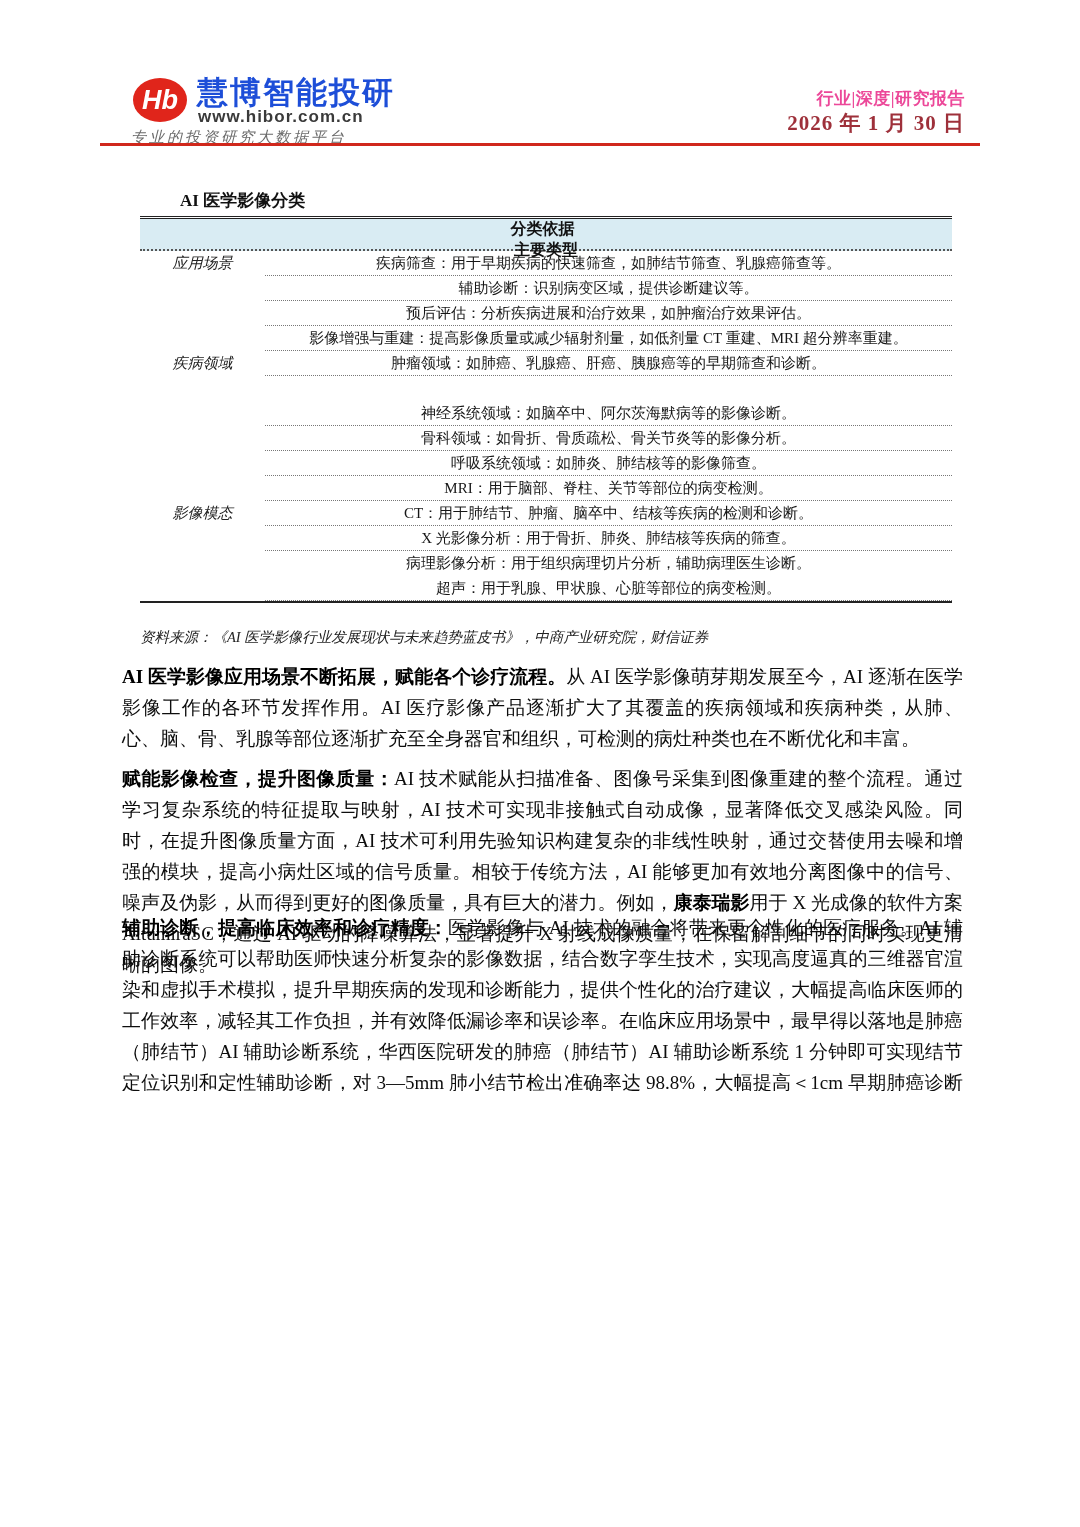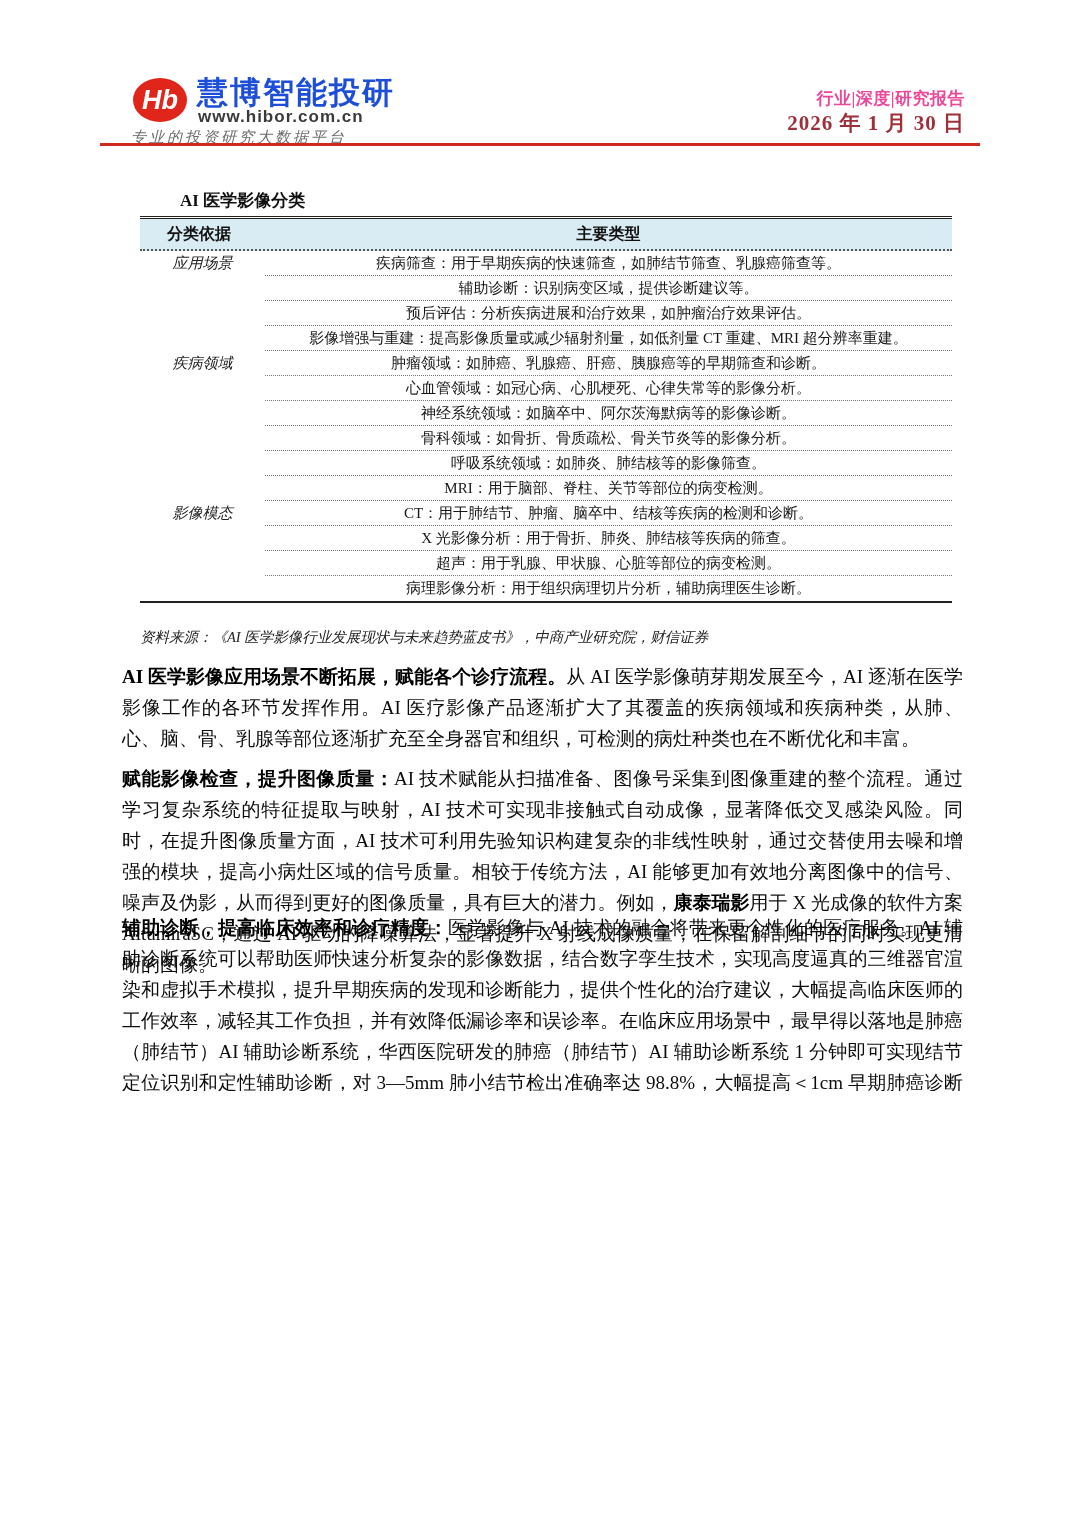--- a/index.html
+++ b/index.html
@@ -42,21 +42,21 @@
   }
   .header-rule { position:absolute; left:100px; top:127px; width:880px; height:3px; background:#d0281c; }
   
   .table-title { position:absolute; left:180px; top:173px; font-weight:bold; font-size:17px; white-space:nowrap; }
   .tbl {
     position:absolute; left:140px; top:200px; width:812px;
     border-top:3px double #222; border-bottom:2px solid #222; box-sizing:border-box;
   }
   .thead {
     display:flex; align-items:center; height:30px; background:#d9ecf3;
-    border-bottom:2px dotted #555; font-weight:bold; font-size:16px;
+    border-bottom:2px dotted #555; font-weight:bold; font-size:16px;flex-direction:column;
   }
   .th-left { width:125px; padding-left:27px; box-sizing:border-box; }
   .th-right { flex:1; text-align:center; }
   .trow { display:flex; height:25px; }
   .tc-left {
     width:125px; text-align:center; font-style:italic; font-size:15px;
     line-height:25px; color:#222;
   }
   .tc-right {
     flex:1; text-align:center; font-size:15px; line-height:24px;
@@ -120,21 +120,20 @@
       <div class="tc-left"></div>
       <div class="tc-right">影像增强与重建：提高影像质量或减少辐射剂量，如低剂量 CT 重建、MRI 超分辨率重建。</div>
     </div>
 
     <div class="trow">
       <div class="tc-left">疾病领域</div>
       <div class="tc-right">肿瘤领域：如肺癌、乳腺癌、肝癌、胰腺癌等的早期筛查和诊断。</div>
     </div>
     <div class="trow">
       <div class="tc-left"></div>
-      <div class="tc-right">心血管领域：如冠心病、心肌梗死、心律失常等的影像分析。</div>
     </div>
     <div class="trow">
       <div class="tc-left"></div>
       <div class="tc-right">神经系统领域：如脑卒中、阿尔茨海默病等的影像诊断。</div>
     </div>
     <div class="trow">
       <div class="tc-left"></div>
       <div class="tc-right">骨科领域：如骨折、骨质疏松、骨关节炎等的影像分析。</div>
     </div>
     <div class="trow">
@@ -147,27 +146,27 @@
       <div class="tc-right">MRI：用于脑部、脊柱、关节等部位的病变检测。</div>
     </div>
     <div class="trow">
       <div class="tc-left">影像模态</div>
       <div class="tc-right">CT：用于肺结节、肿瘤、脑卒中、结核等疾病的检测和诊断。</div>
     </div>
     <div class="trow">
       <div class="tc-left"></div>
       <div class="tc-right">X 光影像分析：用于骨折、肺炎、肺结核等疾病的筛查。</div>
     </div>
+    <div class="trow last">
+      <div class="tc-left"></div>
+      <div class="tc-right">病理影像分析：用于组织病理切片分析，辅助病理医生诊断。</div>
+    </div>
     <div class="trow">
       <div class="tc-left"></div>
       <div class="tc-right">超声：用于乳腺、甲状腺、心脏等部位的病变检测。</div>
-    </div>
-    <div class="trow last">
-      <div class="tc-left"></div>
-      <div class="tc-right">病理影像分析：用于组织病理切片分析，辅助病理医生诊断。</div>
     </div>
   </div>
 
   <div class="source">资料来源：《AI 医学影像行业发展现状与未来趋势蓝皮书》，中商产业研究院，财信证券</div>
 
   <div class="para p1"><span class="lead">AI 医学影像应用场景不断拓展，赋能各个诊疗流程。</span><span>从 AI 医学影像萌芽期发展至今，AI 逐渐在医学影像工作的各环节发挥作用。AI 医疗影像产品逐渐扩大了其覆盖的疾病领域和疾病种类，从肺、心、脑、骨、乳腺等部位逐渐扩充至全身器官和组织，可检测的病灶种类也在不断优化和丰富。</span></div>
 
   <div class="para p2"><span class="lead">赋能影像检查，提升图像质量：</span><span>AI 技术赋能从扫描准备、图像号采集到图像重建的整个流程。通过学习复杂系统的特征提取与映射，AI 技术可实现非接触式自动成像，显著降低交叉感染风险。同时，在提升图像质量方面，AI 技术可利用先验知识构建复杂的非线性映射，通过交替使用去噪和增强的模块，提高小病灶区域的信号质量。相较于传统方法，AI 能够更加有效地分离图像中的信号、噪声及伪影，从而得到更好的图像质量，具有巨大的潜力。例如，</span><span class="bold-inline">康泰瑞影</span><span>用于 X 光成像的软件方案 AltumiraSC，通过 AI 驱动的降噪算法，显著提升 X 射线成像质量，在保留解剖细节的同时实现更清晰的图像。</span></div>
 
   <div class="para p3"><span class="lead">辅助诊断，提高临床效率和诊疗精度：</span><span>医学影像与 AI 技术的融合将带来更个性化的医疗服务。AI 辅助诊断系统可以帮助医师快速分析复杂的影像数据，结合数字孪生技术，实现高度逼真的三维器官渲染和虚拟手术模拟，提升早期疾病的发现和诊断能力，提供个性化的治疗建议，大幅提高临床医师的工作效率，减轻其工作负担，并有效降低漏诊率和误诊率。在临床应用场景中，最早得以落地是肺癌（肺结节）AI 辅助诊断系统，华西医院研发的肺癌（肺结节）AI 辅助诊断系统 1 分钟即可实现结节定位识别和定性辅助诊断，对 3—5mm 肺小结节检出准确率达 98.8%，大幅提高＜1cm 早期肺癌诊断率，该系统于 2016 年开始先后在四川大学华西医院等全国 155 家医院使用。在心血管影像方面，AI 驱动的“一站式”解决方案实现从影像快速采集、病灶智能分析到风险分层的全流程自动化处理，通过结构化报告生成与康复预测优化手术策略，大幅缩短诊疗周期；在脑卒中管理中，AI 技术整合影像扫描、智能诊断、紧急分诊及随访监测等环节，通过危急预警与规范化治疗建议加速救治响应速度；基于 CTA 的头颈血管智能分析系统可精准定位血管病变，自动关联患者历史数据生成动态随访曲线，辅助医师实时追踪缺血进展，减少人工比对耗时；而肿瘤全生命周期智能管理则依托 AI 和大数据技术，贯穿筛查、诊断、治疗及预后全链条，通过多模态病灶识别、定量化分析及术后复发风险预测模型，为个体化诊疗方案提供高效支持。这些创新应用通过智能化工具重构诊疗流程，在提升诊断效率的同时，为精准医疗注入新动能。</span></div>

